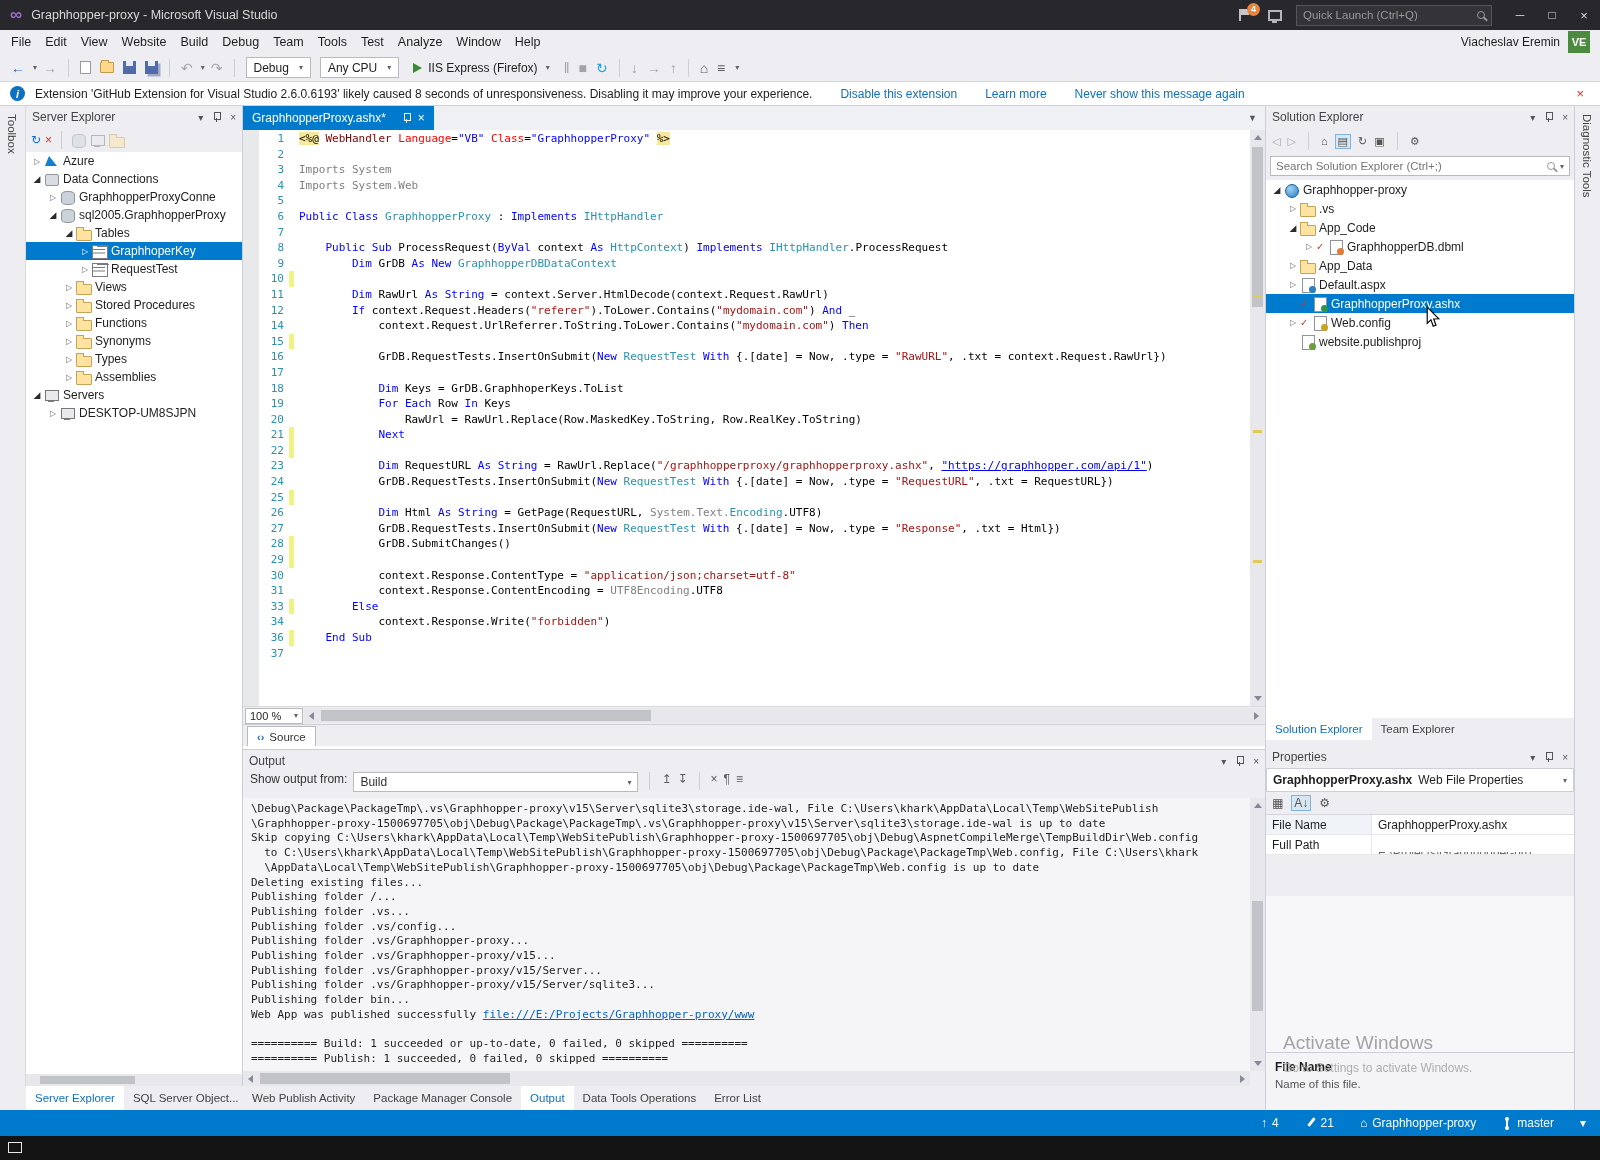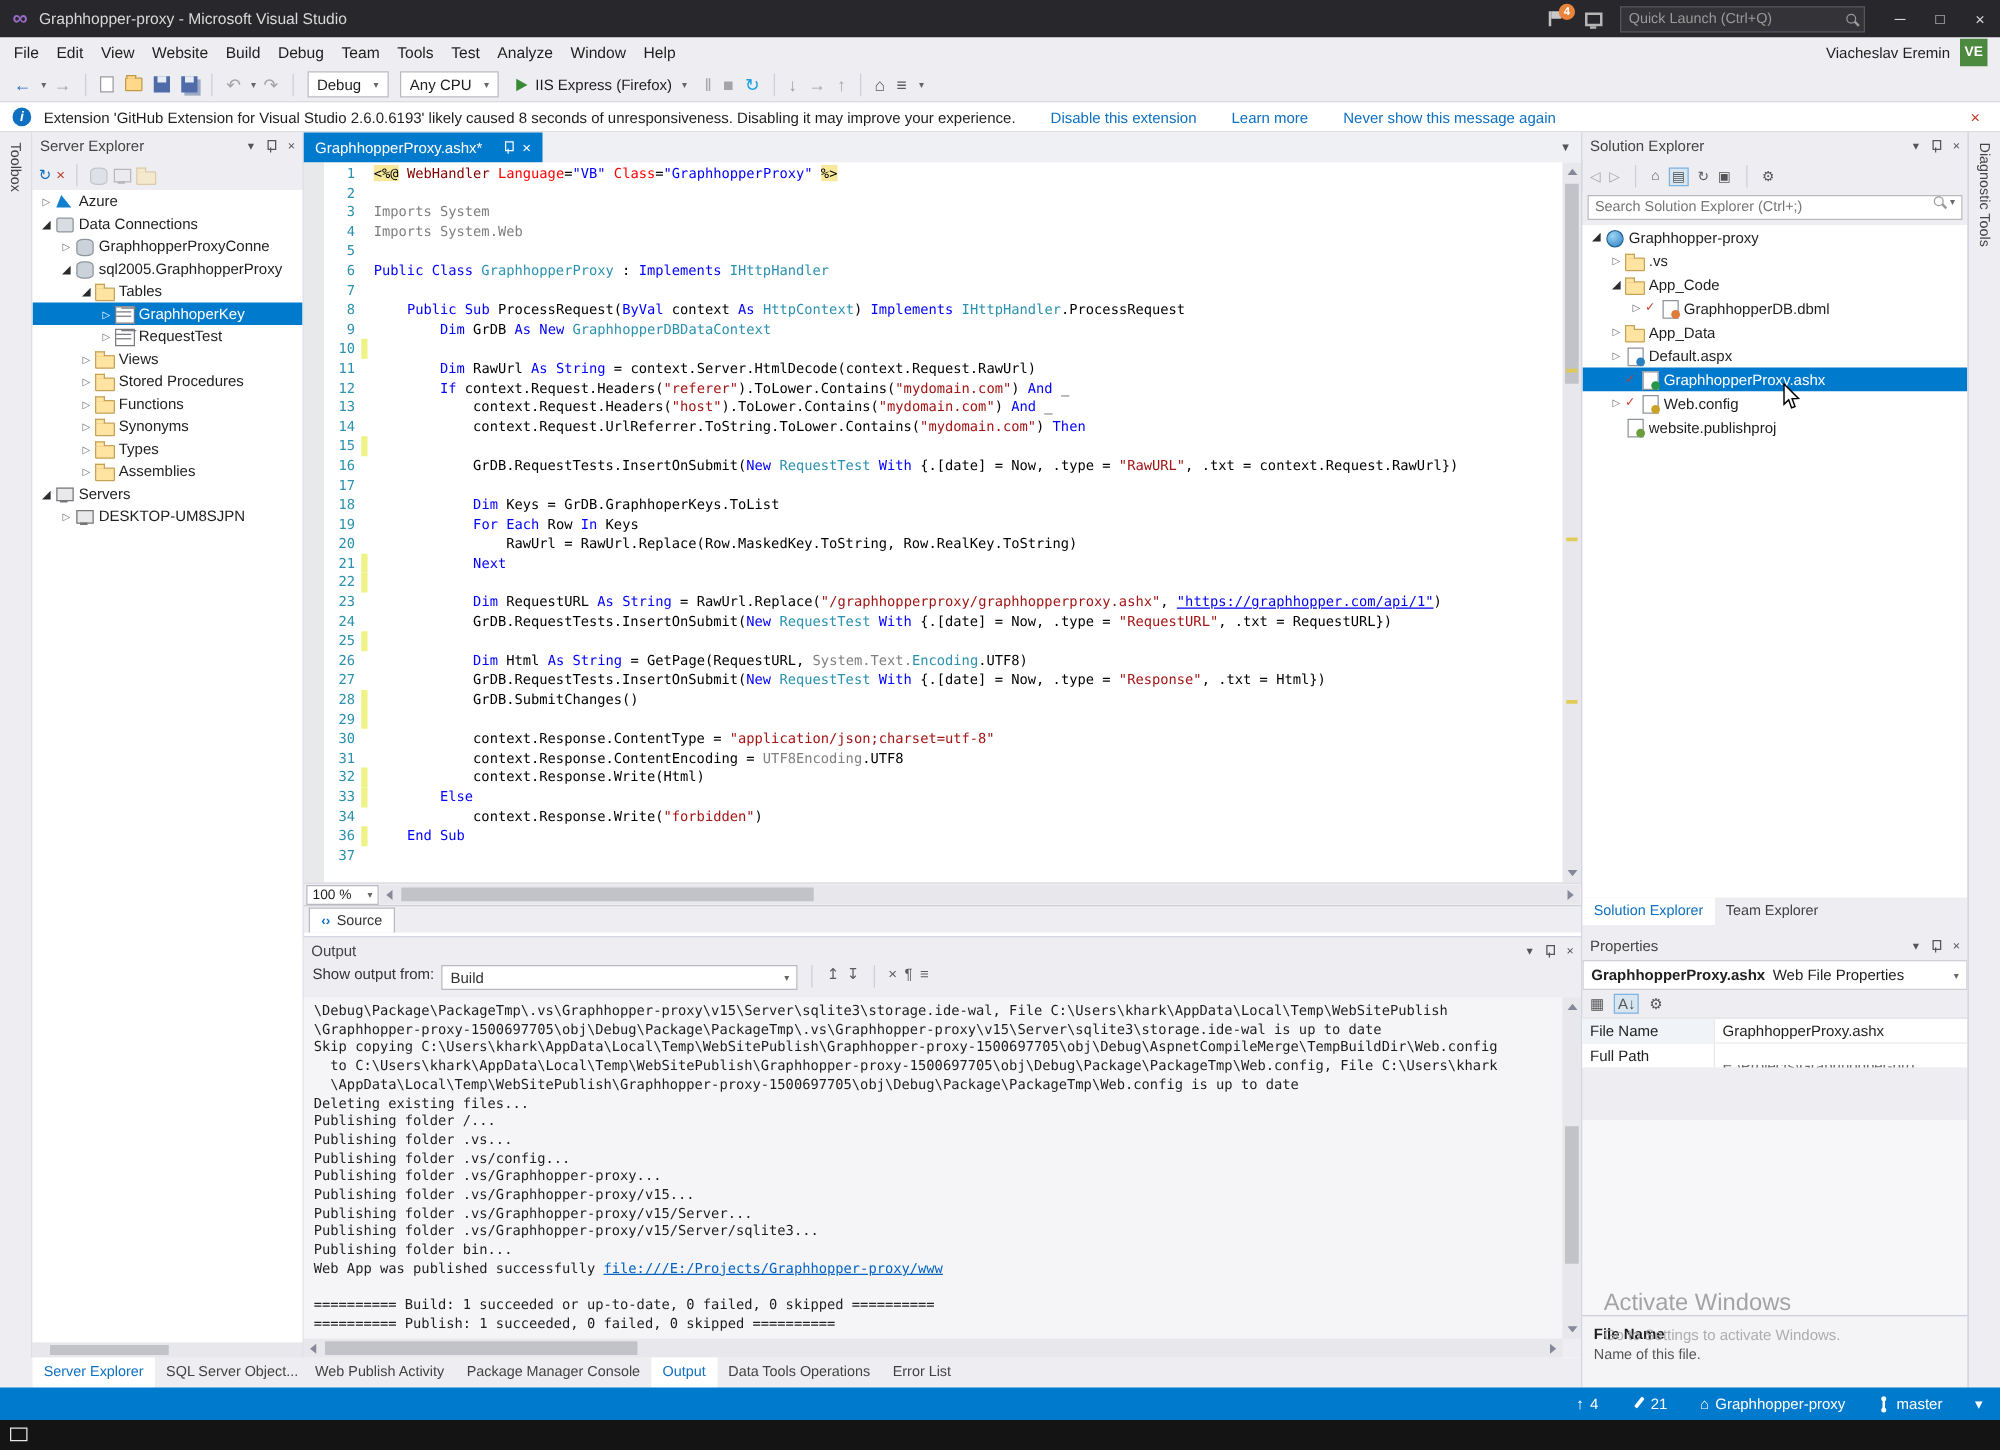--- a/index.html
+++ b/index.html
@@ -147,21 +147,21 @@
 .btab{padding:0 9px;display:flex;align-items:center;color:#424242;font-size:11.5px;white-space:nowrap}
 .btab.active{background:#fff;color:#0e70c0}
 #ltabs{width:217px}
 
 #rightpanel{position:absolute;left:1265px;top:0;width:309px;height:1004px;background:#eeeef2;border-left:1px solid #cccedb}
 #solexp{position:absolute;left:0;top:0;right:0;height:634px}
 #setoolbar{height:26px;display:flex;align-items:center;gap:7px;padding:0 6px;color:#555}
 #setoolbar .mic{font-size:11px}
 .pressed{border:1px solid #7fb3e0;background:#d8e6f2;padding:0 2px}
 #sesearch{height:24px;padding:2px 4px;background:#eeeef2}
-#sesearch .box{height:20px;background:#fff;border:1px solid #b9b9c0;display:flex;padding:0 5px}
+#sesearch .box{height:20px;background:#fff;border:1px solid #b9b9c0;display:flex;align-items:center;padding:0 5px}
 #sesearch input{flex:1;border:none;outline:none;font-size:11.5px;color:#777;font-family:inherit;background:transparent}
 #soltree{position:absolute;left:0;top:74px;right:0;height:538px}
 #soltree .trow{height:19px}
 #setabs{position:absolute;left:0;top:612px;right:0;height:22px;display:flex}
 #rsplit{position:absolute;left:0;top:634px;right:0;height:6px;background:#eeeef2}
 
 #props{position:absolute;left:0;top:640px;right:0;bottom:0;background:#eeeef2}
 #propobj{height:24px;background:#fff;border:1px solid #cfcfd6;margin:0;display:flex;align-items:center;padding:0 6px;gap:6px;font-size:12px}
 #propobj b{font-weight:bold}
 #proptb{height:22px;display:flex;align-items:center;gap:8px;padding:0 6px;color:#555}
@@ -452,25 +452,20 @@
           <span class="cnum">11</span>
           <span class="cbar"></span>
           <span class="ctext"><span class="tok-p">        </span><span class="tok-k">Dim</span><span class="tok-p"> RawUrl </span><span class="tok-k">As</span><span class="tok-p"> </span><span class="tok-k">String</span><span class="tok-p"> = context.Server.HtmlDecode(context.Request.RawUrl)</span></span>
         </div>
         <div class="crow">
           <span class="cnum">12</span>
           <span class="cbar"></span>
           <span class="ctext"><span class="tok-p">        </span><span class="tok-k">If</span><span class="tok-p"> context.Request.Headers(</span><span class="tok-s">"referer"</span><span class="tok-p">).ToLower.Contains(</span><span class="tok-s">"mydomain.com"</span><span class="tok-p">) </span><span class="tok-k">And</span><span class="tok-p"> _</span></span>
         </div>
         <div class="crow">
-          <span class="cnum">13</span>
-          <span class="cbar"></span>
-          <span class="ctext"><span class="tok-p">            context.Request.Headers(</span><span class="tok-s">"host"</span><span class="tok-p">).ToLower.Contains(</span><span class="tok-s">"mydomain.com"</span><span class="tok-p">) </span><span class="tok-k">And</span><span class="tok-p"> _</span></span>
-        </div>
-        <div class="crow">
           <span class="cnum">14</span>
           <span class="cbar"></span>
           <span class="ctext"><span class="tok-p">            context.Request.UrlReferrer.ToString.ToLower.Contains(</span><span class="tok-s">"mydomain.com"</span><span class="tok-p">) </span><span class="tok-k">Then</span></span>
         </div>
         <div class="crow">
           <span class="cnum">15</span>
           <span class="cbar chg"></span>
           <span class="ctext"></span>
         </div>
         <div class="crow">
@@ -545,25 +540,20 @@
         </div>
         <div class="crow">
           <span class="cnum">30</span>
           <span class="cbar"></span>
           <span class="ctext"><span class="tok-p">            context.Response.ContentType = </span><span class="tok-s">"application/json;charset=utf-8"</span></span>
         </div>
         <div class="crow">
           <span class="cnum">31</span>
           <span class="cbar"></span>
           <span class="ctext"><span class="tok-p">            context.Response.ContentEncoding = </span><span class="tok-g">UTF8Encoding</span><span class="tok-p">.UTF8</span></span>
-        </div>
-        <div class="crow">
-          <span class="cnum">32</span>
-          <span class="cbar chg"></span>
-          <span class="ctext"><span class="tok-p">            context.Response.Write(Html)</span></span>
         </div>
         <div class="crow">
           <span class="cnum">33</span>
           <span class="cbar chg"></span>
           <span class="ctext"><span class="tok-p">        </span><span class="tok-k">Else</span></span>
         </div>
         <div class="crow">
           <span class="cnum">34</span>
           <span class="cbar"></span>
           <span class="ctext"><span class="tok-p">            context.Response.Write(</span><span class="tok-s">"forbidden"</span><span class="tok-p">)</span></span>

